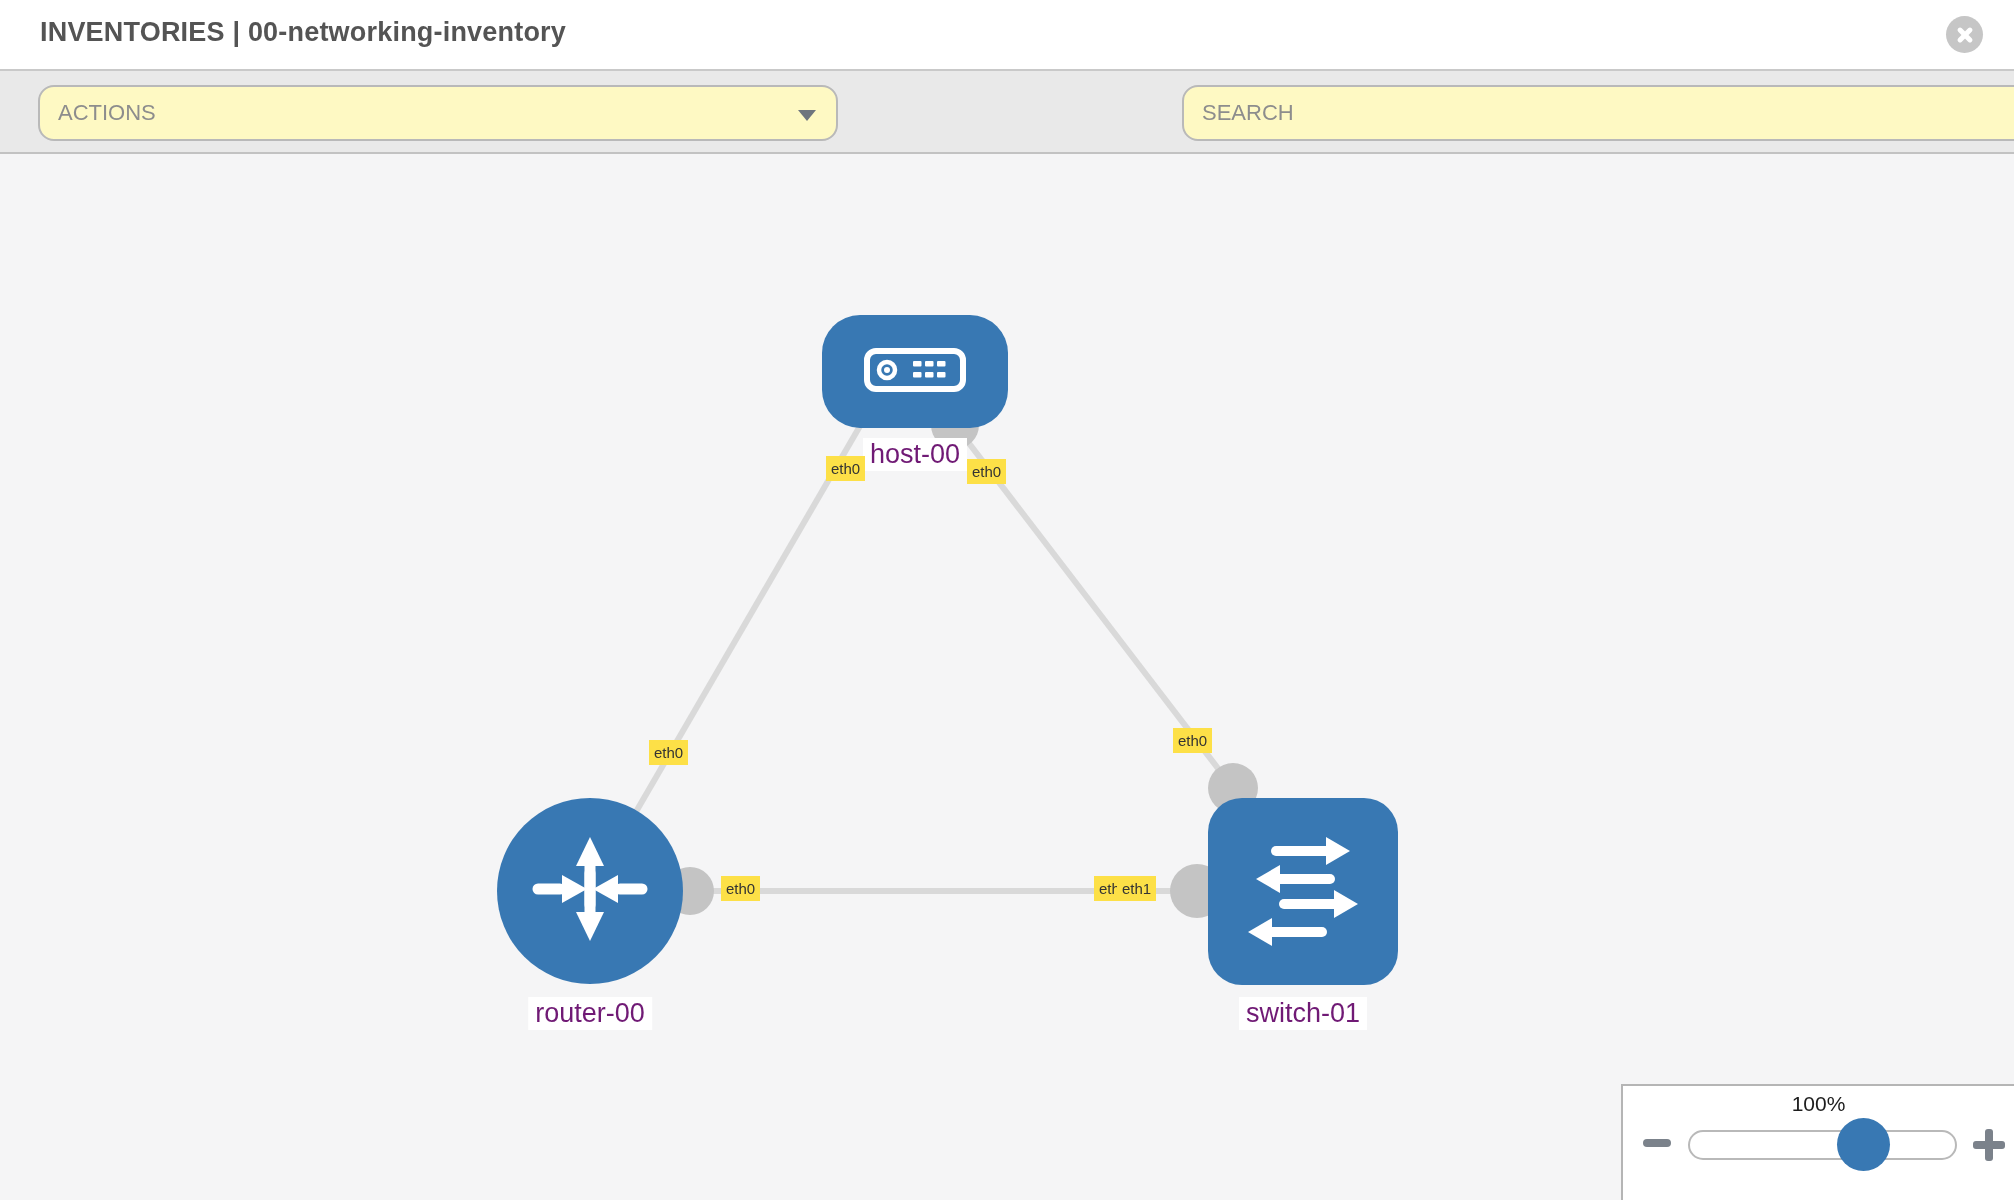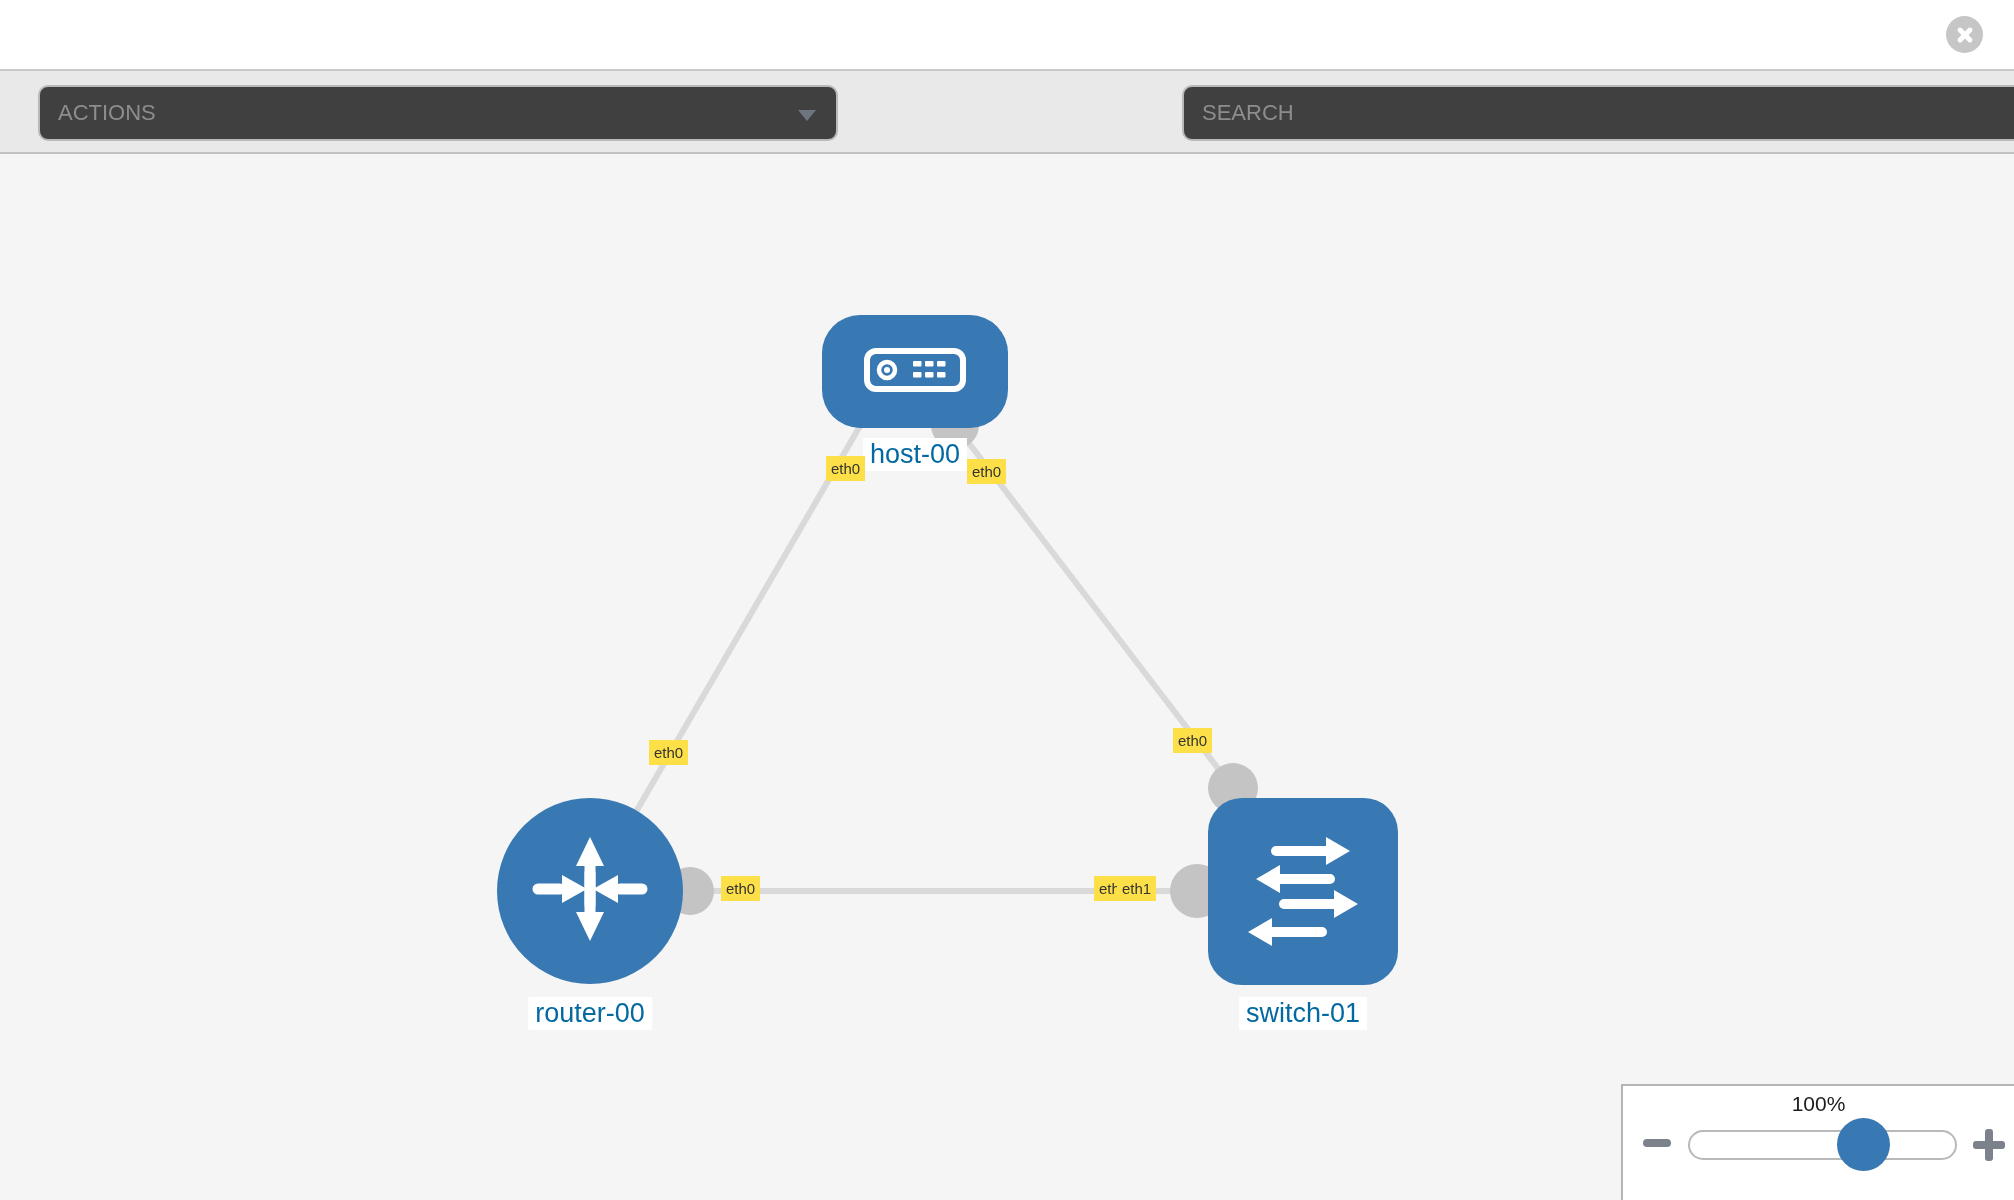--- a/index.html
+++ b/index.html
@@ -15,39 +15,39 @@
     border-radius:50%;background:#c6c6c6;cursor:pointer;}
   .close-x{position:absolute;left:50%;top:50%;width:100%;height:100%;transform:translate(-50%,-50%);}
   .close-x::before,.close-x::after{content:"";position:absolute;left:9px;top:16px;width:19px;height:5px;
     border-radius:2.5px;background:#fff;}
   .close-x::before{transform:rotate(45deg);}
   .close-x::after{transform:rotate(-45deg);}
 
   
   .toolbar{position:absolute;left:0;top:71px;width:2014px;height:83px;background:#e9e9e9;
     border-bottom:2px solid #c2c2c2;box-sizing:border-box;}
-  .select{position:absolute;top:14px;height:56px;background:#404040;border:2px solid #b9b9b9;
-    border-radius:10px;box-sizing:border-box;cursor:pointer;}
+  .select{position:absolute;top:14px;height:56px;background:#fef9c3;border:2px solid #b9b9b9;
+    border-radius:16px;box-sizing:border-box;cursor:pointer;}
   .select .sel-text{position:absolute;left:18px;top:13px;font-size:22px;color:#8d8d8d;}
   .caret{position:absolute;right:20px;top:23px;width:0;height:0;
     border-left:9px solid transparent;border-right:9px solid transparent;border-top:11px solid #6e757e;}
   .select.actions{left:38px;width:800px;}
   .select.search{left:1182px;width:938px;}
   .icon-btn{position:absolute;top:86px;width:52px;height:52px;background:transparent;border:none;
     padding:0;cursor:pointer;}
   .icon-btn svg{display:block;margin:auto;}
 
   
   .canvas{position:absolute;left:0;top:154px;width:2014px;height:1046px;background:#f5f5f6;}
   .links-svg{position:absolute;left:0;top:0;z-index:0;}
   .node{position:absolute;z-index:2;background:#3878b3;display:flex;align-items:center;justify-content:center;}
   .node.host{left:822px;top:161px;width:186px;height:113px;border-radius:38px;}
   .node.router{left:497px;top:644px;width:186px;height:186px;border-radius:50%;}
   .node.switch{left:1208px;top:644px;width:190px;height:187px;border-radius:34px;}
-  .node-label{position:absolute;z-index:3;transform:translateX(-50%);background:#fff;color:#0369a1;
+  .node-label{position:absolute;z-index:3;transform:translateX(-50%);background:#fff;color:#701a75;
     font-size:27px;line-height:31px;padding:1px 7px;white-space:nowrap;}
   .if-chip{position:absolute;z-index:3;background:#fde047;color:#333;font-size:15px;line-height:25px;
     padding:0 5px;white-space:nowrap;}
   .if-chip.front{z-index:4;text-align:right;}
 
   
   .zoom-panel{position:absolute;left:1621px;top:930px;width:393px;height:120px;background:#fff;
     border-top:2px solid #b5b5b5;border-left:2px solid #b5b5b5;box-sizing:border-box;z-index:10;}
   .zoom-level{position:absolute;left:0;top:6px;width:100%;text-align:center;font-size:21px;color:#1d1d1d;}
   .zoom-minus{position:absolute;left:20px;top:53px;width:28px;height:8px;border-radius:4px;
@@ -60,20 +60,21 @@
     border:none;padding:0;cursor:pointer;}
   .zoom-plus::before{content:"";position:absolute;left:0;top:12px;width:32px;height:8px;border-radius:3px;background:#7b828b;}
   .zoom-plus::after{content:"";position:absolute;left:12px;top:0;width:8px;height:32px;border-radius:3px;background:#7b828b;}
 </style>
 </head>
 <body>
 
 <div class="app">
 
   <div class="header">
+    <h1 class="page-title">INVENTORIES | 00-networking-inventory</h1>
     <button class="close-btn">
       <span class="close-x"></span>
     </button>
   </div>
 
   <div class="toolbar">
     <div class="select actions">
       <span class="sel-text">ACTIONS</span>
       <span class="caret"></span>
     </div>

